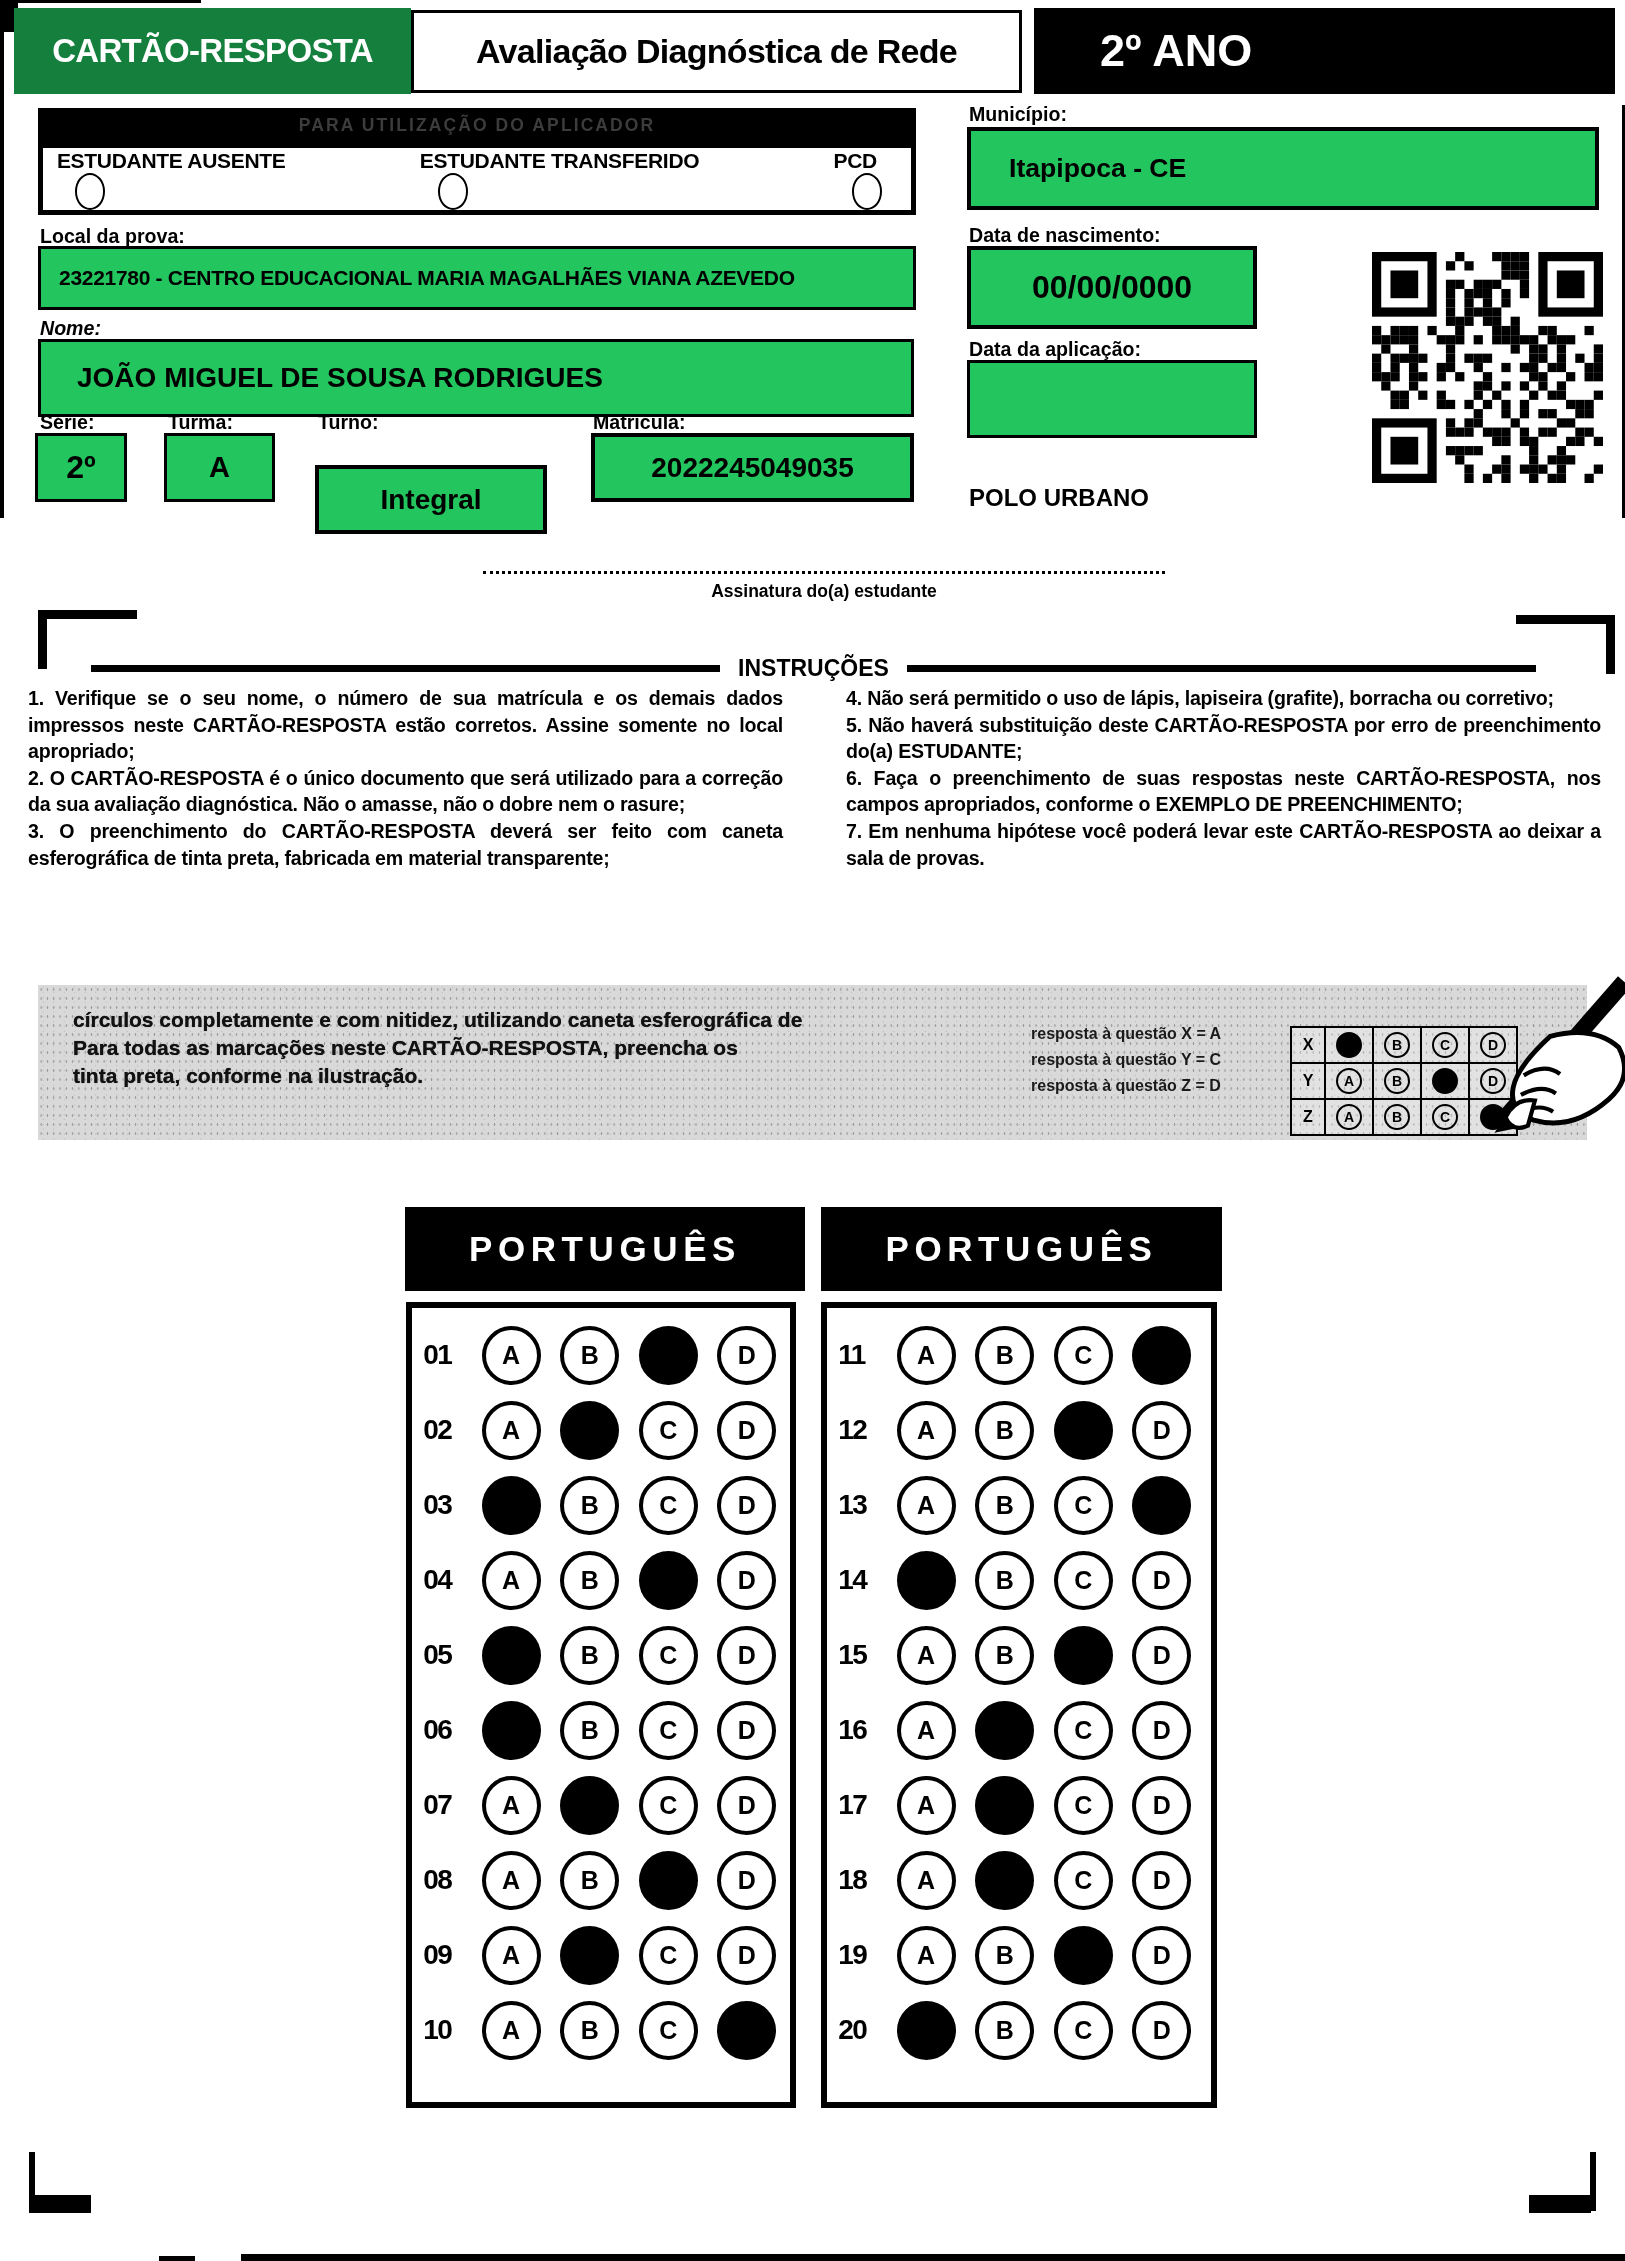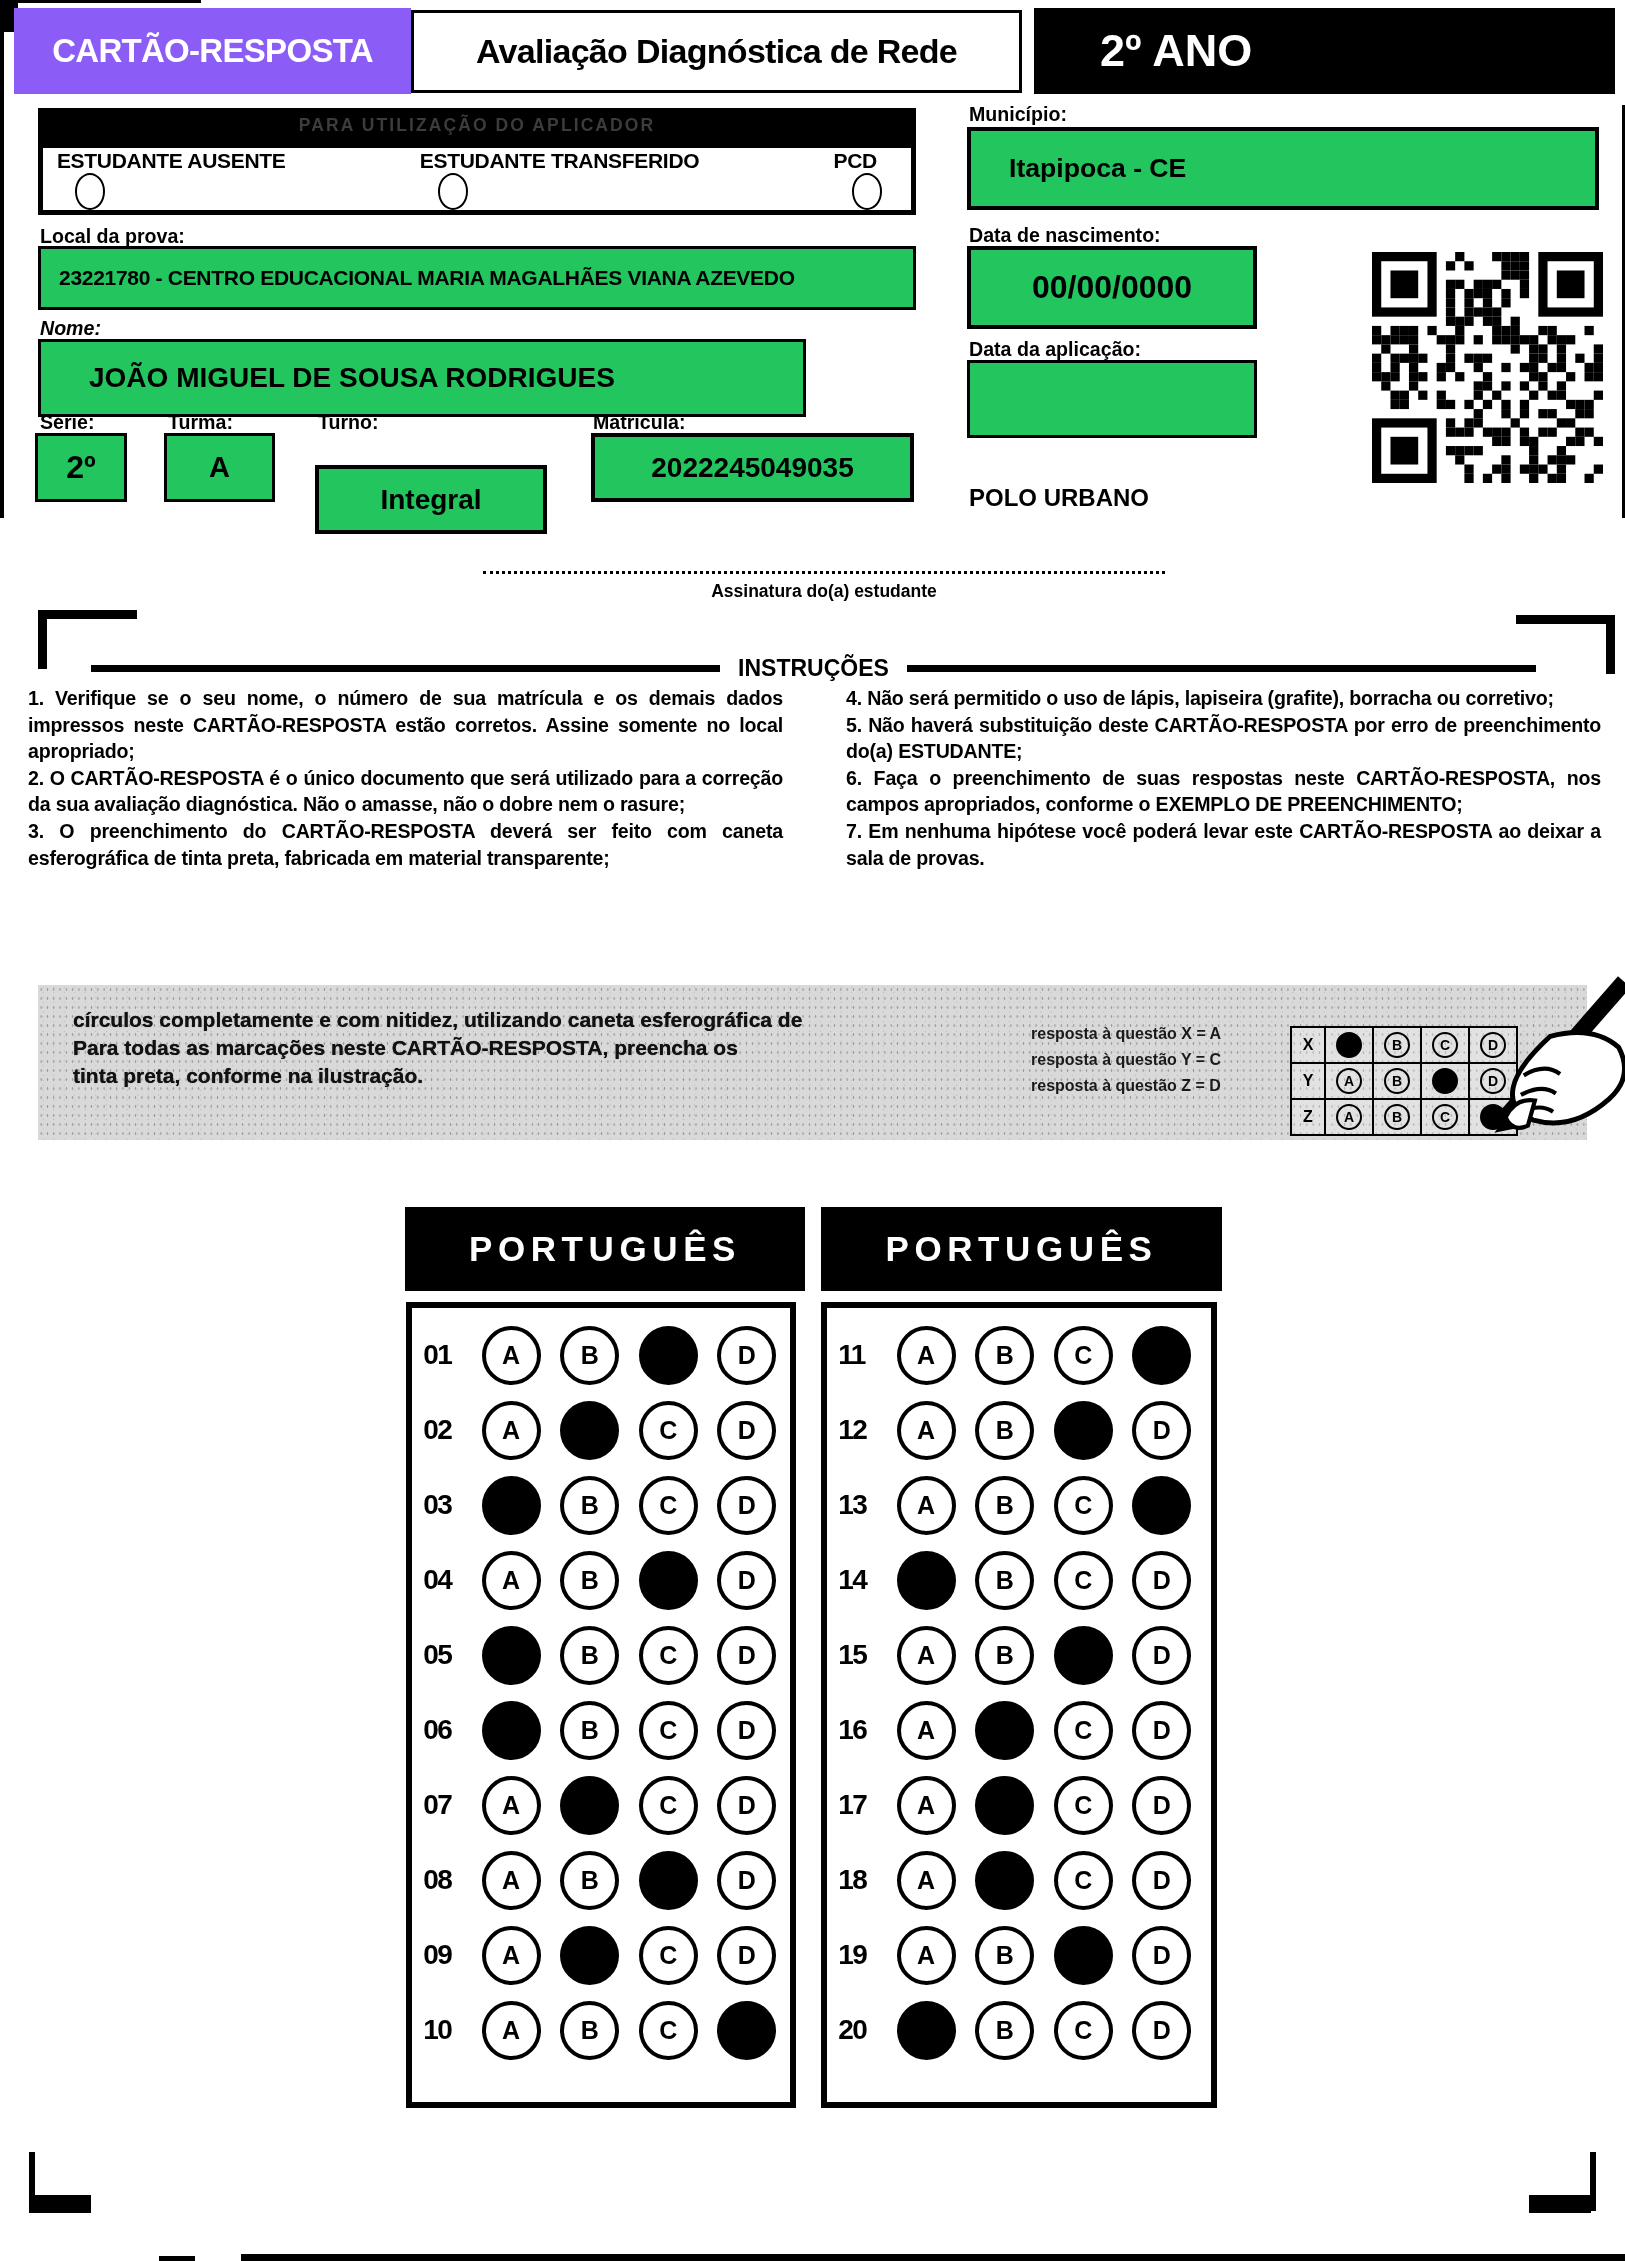--- a/index.html
+++ b/index.html
@@ -1,20 +1,20 @@
 <!DOCTYPE html>
 <html style="font-size:11.2px"><head>
 <meta charset="utf-8">
 <style>
   html,body{margin:0;padding:0;background:#888;}
   .page{position:relative;width:1625px;height:2261px;background:#ffffff;
         font-family:"Liberation Sans",sans-serif;color:#000;overflow:hidden;}
   .abs{position:absolute;}
   
-  .hdr-black-left{left:14px;top:8.4px;width:397px;height:86px;background:#8b5cf6;color:#fff;
+  .hdr-black-left{left:14px;top:8.4px;width:397px;height:86px;background:#15803d;color:#fff;
     display:flex;align-items:center;justify-content:center;font-size:33px;font-weight:bold;letter-spacing:-0.7px;}
   .hdr-white{left:411px;top:9.8px;width:611px;height:83px;background:#fff;border:3.5px solid #000;box-sizing:border-box;
     display:flex;align-items:center;justify-content:center;font-size:34px;font-weight:bold;letter-spacing:-0.7px;}
   .hdr-black-right{left:1034px;top:8.4px;width:581px;height:86px;background:#000;color:#fff;
     display:flex;align-items:center;font-size:45px;font-weight:bold;padding-left:66px;box-sizing:border-box;}
   
   .applicator{left:38px;top:108px;width:878px;height:107px;background:#000;}
   .app-bar-text{position:absolute;top:7px;left:0;width:100%;text-align:center;color:#3c3c3c;
     font-size:17.5px;font-weight:bold;letter-spacing:2.1px;}
   .app-panel{position:absolute;left:4.9px;right:4.9px;top:40px;bottom:4.9px;background:#fff;
@@ -25,21 +25,21 @@
   
   .flabel{font-size:19.6px;font-weight:bold;}
   .fbox{box-sizing:border-box;border:3.5px solid #000;background:#22c55e;display:flex;align-items:center;}
   .lbl-municipio{left:969px;top:103px;}
   .box-municipio{left:967px;top:127px;width:632px;height:83px;border-width:4.2px;padding-left:38px;font-size:26.6px;font-weight:bold;}
   .lbl-local{left:40px;top:225px;}
   .box-local{left:38px;top:246px;width:878px;height:64px;padding-left:18px;font-size:21px;font-weight:bold;letter-spacing:-0.3px;}
   .lbl-nasc{left:969px;top:224px;}
   .box-nasc{left:967px;top:246px;width:290px;height:83px;border-width:4.9px;justify-content:center;font-size:32px;font-weight:bold;}
   .lbl-nome{left:40px;top:317px;font-style:italic;}
-  .box-nome{left:38px;top:339px;width:768px;height:78px;padding-left:48px;font-size:28px;font-weight:bold;}
+  .box-nome{left:38px;top:339px;width:876px;height:78px;padding-left:36px;font-size:28px;font-weight:bold;}
   .lbl-aplic{left:969px;top:338px;}
   .box-aplic{left:967px;top:360px;width:290px;height:78px;}
   .lbl-serie{left:40px;top:411px;}   .box-serie{left:35px;top:433px;width:92px;height:69px;justify-content:center;font-size:32px;font-weight:bold;}
   .lbl-turma{left:168px;top:411px;}  .box-turma{left:164px;top:433px;width:111px;height:69px;justify-content:center;font-size:29px;font-weight:bold;}
   .lbl-turno{left:318px;top:411px;}  .box-turno{left:315px;top:433px;width:232px;height:69px;border-width:4.2px;justify-content:center;font-size:28px;font-weight:bold;margin-top:32px;}
   .lbl-matric{left:593px;top:411px;} .box-matric{left:591px;top:433px;width:323px;height:69px;border-width:4.2px;justify-content:center;font-size:28px;font-weight:bold;}
   .polo{left:969px;top:484px;font-size:24px;font-weight:bold;}
   .qr{left:1372px;top:252px;width:231px;height:231px;}
   
   .sig-line{left:483px;top:571px;width:682px;border-top:3.5px dotted #000;}

